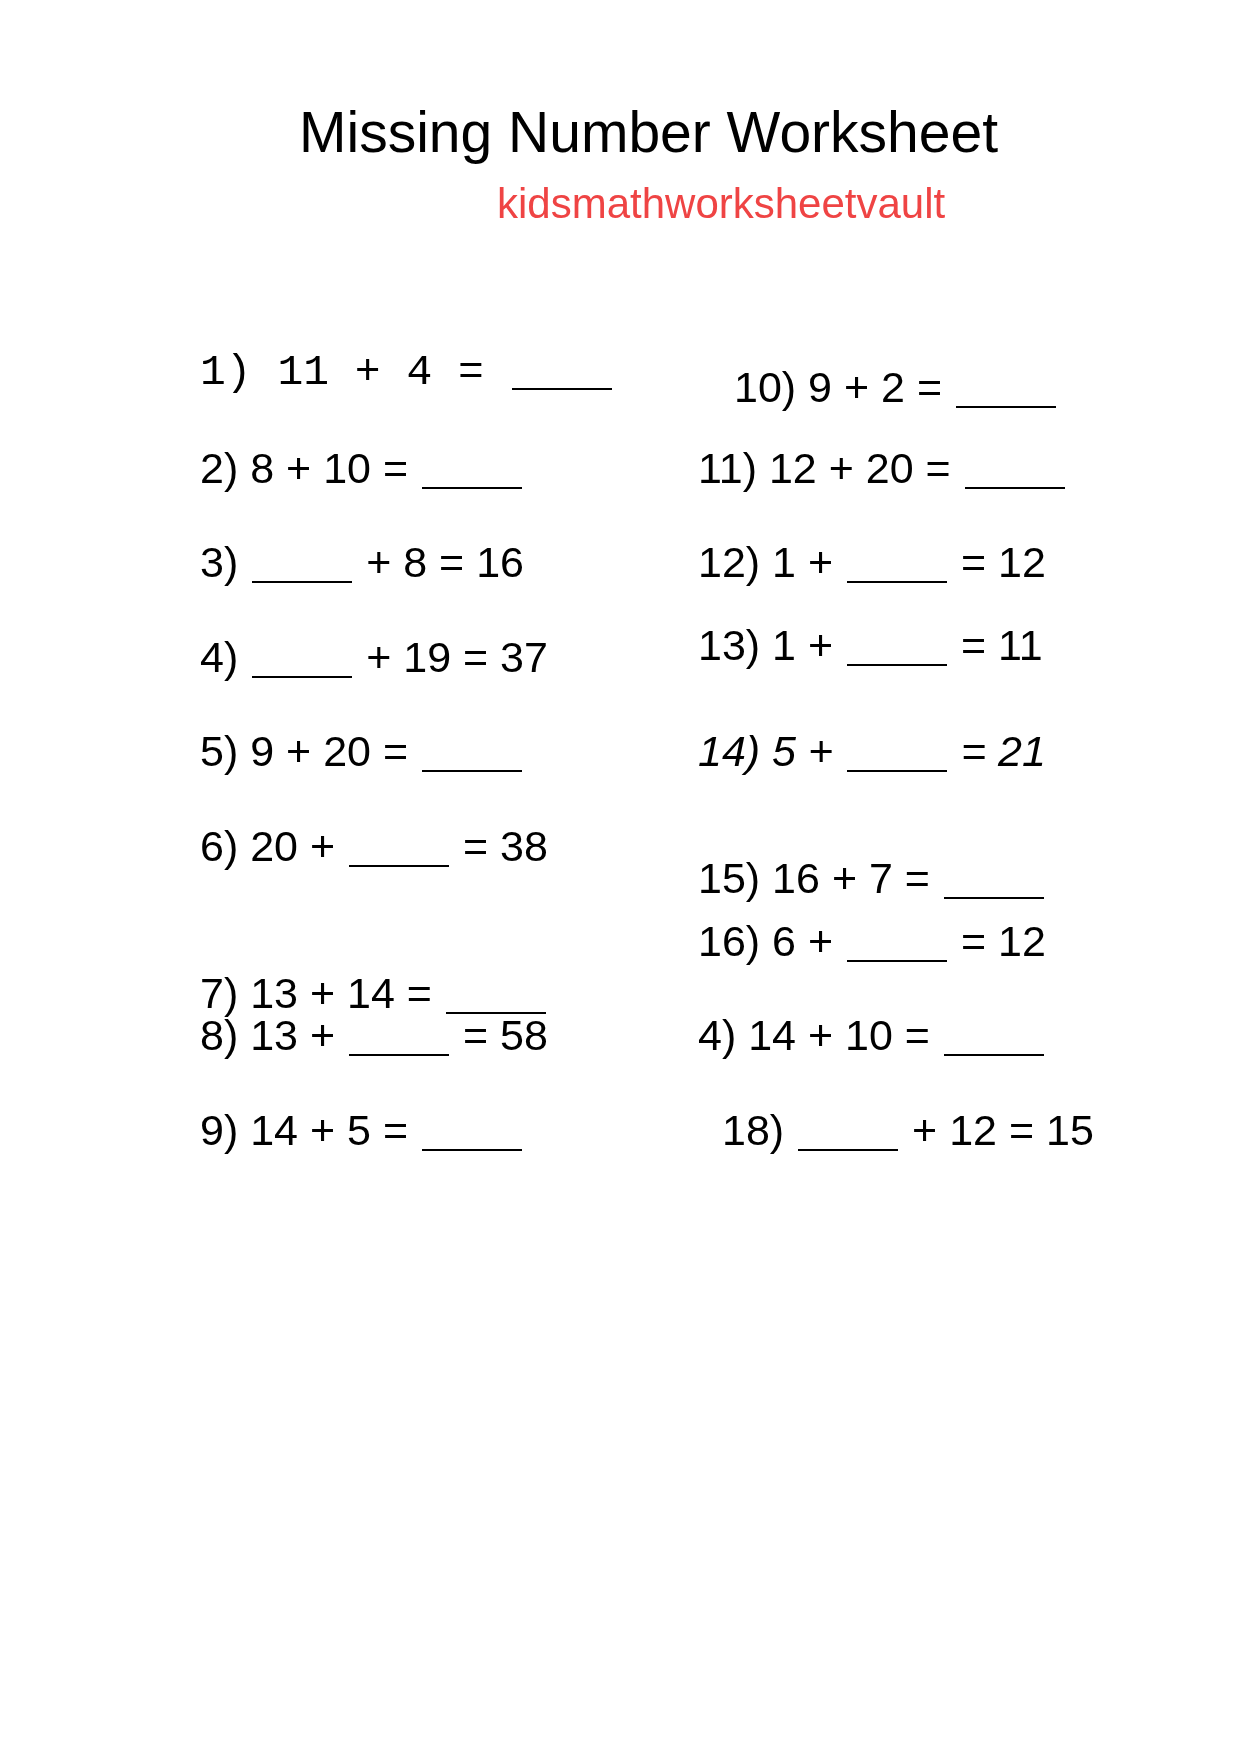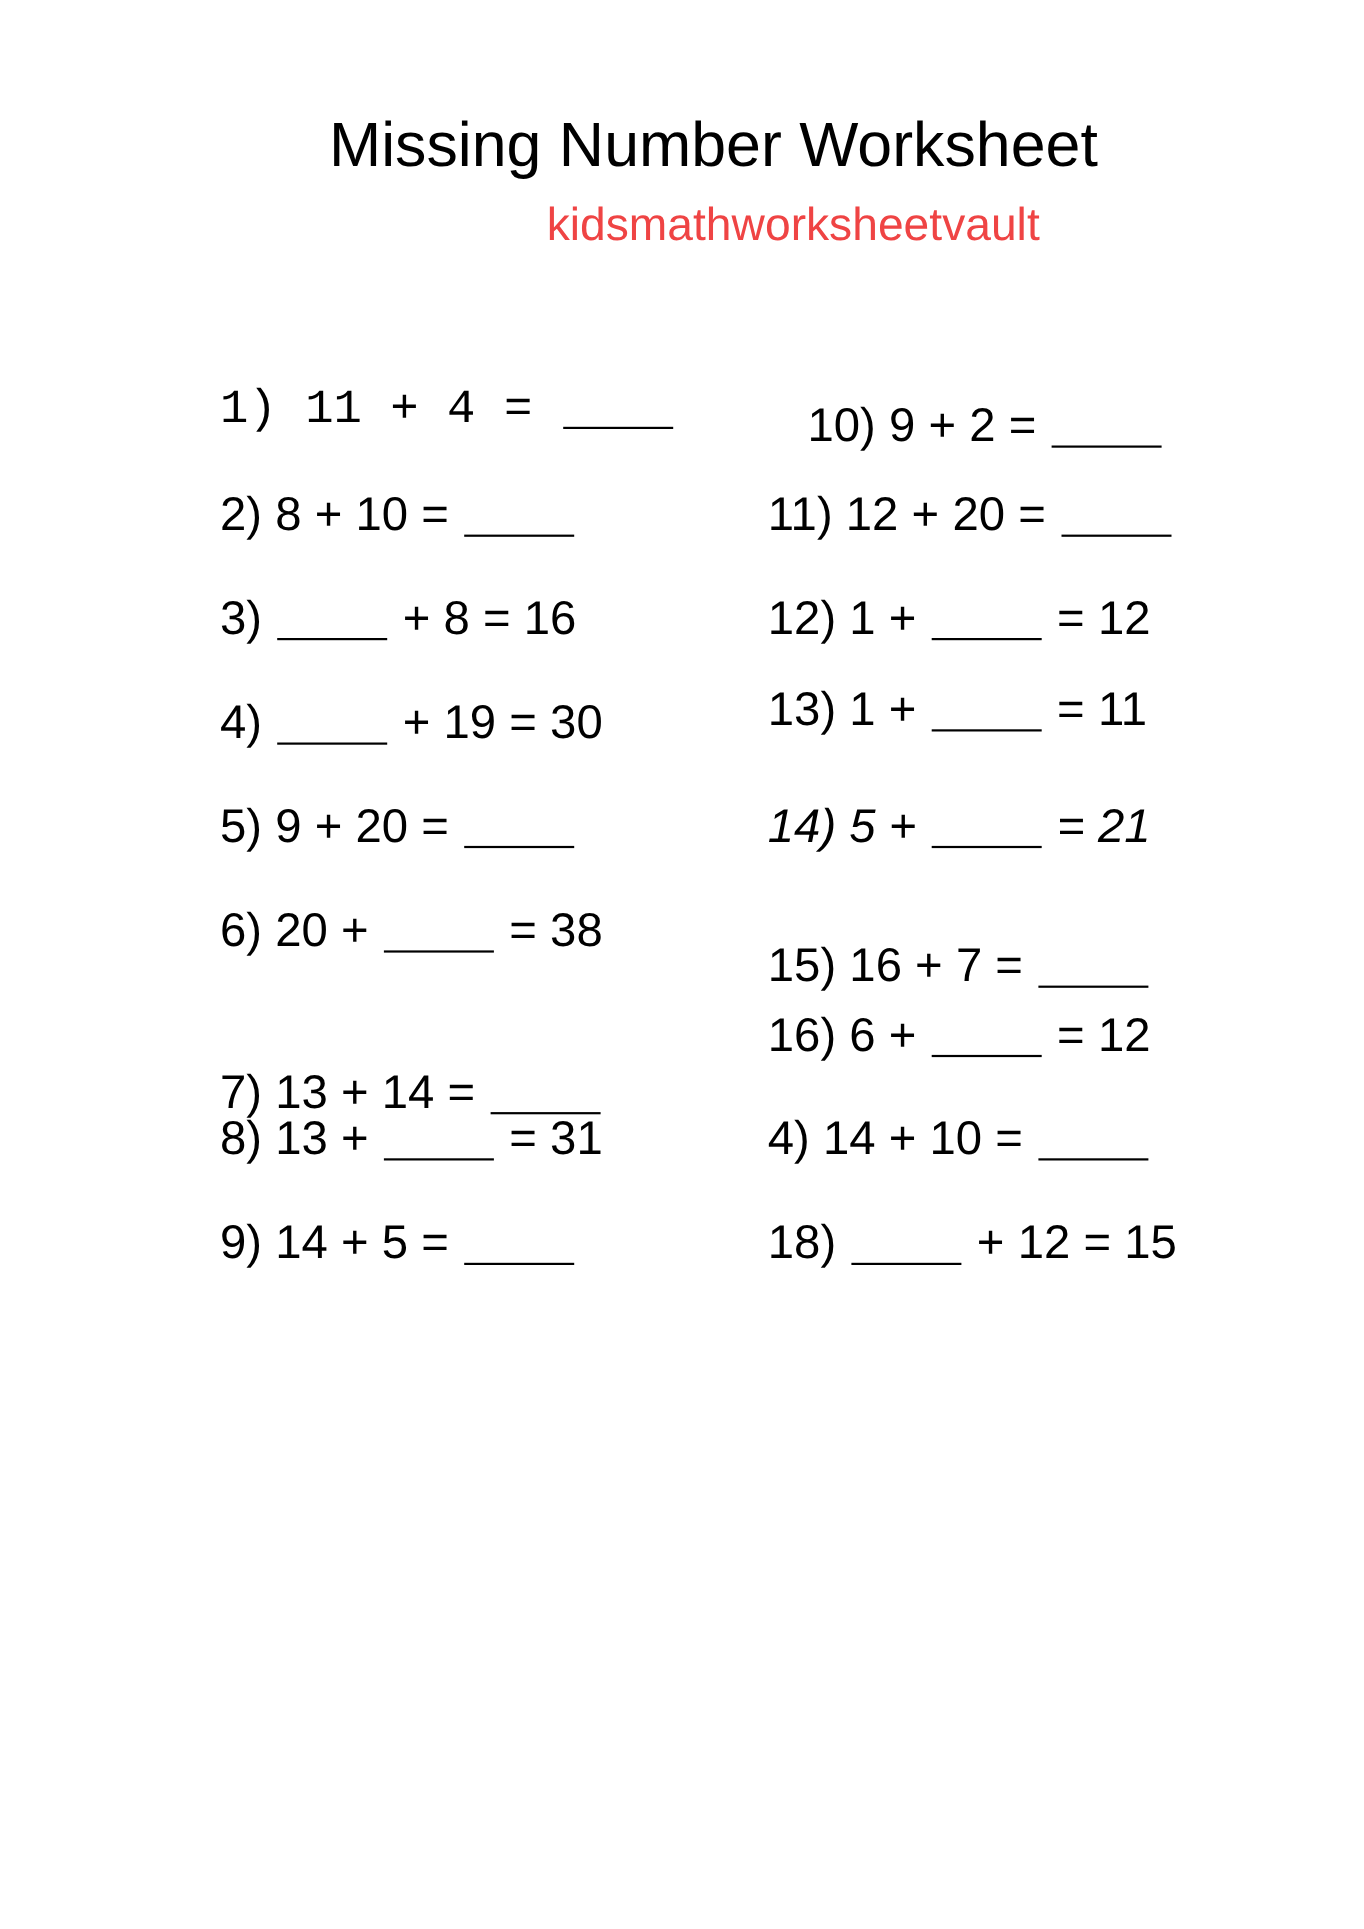--- a/index.html
+++ b/index.html
@@ -60,31 +60,31 @@
 <body>
 
 <div class="title">Missing Number Worksheet</div>
 <div class="subtitle">kidsmathworksheetvault</div>
 
 <div class="problems">
   <div class="col-left">
       <div class="problem" style="top: 347px; font-family: Liberation Mono, monospace;"><span>1)</span> <span>11</span> <span>+</span> <span>4</span> <span>=</span> <span class="blank"></span></div>
       <div class="problem" style="top: 441.6px;"><span>2)</span> <span>8</span> <span>+</span> <span>10</span> <span>=</span> <span class="blank"></span></div>
       <div class="problem" style="top: 536.2px;"><span>3)</span> <span class="blank"></span> <span>+</span> <span>8</span> <span>=</span> <span>16</span></div>
-      <div class="problem" style="top: 630.8px;"><span>4)</span> <span class="blank"></span> <span>+</span> <span>19</span> <span>=</span> <span>30</span></div>
+      <div class="problem" style="top: 630.8px;"><span>4)</span> <span class="blank"></span> <span>+</span> <span>19</span> <span>=</span> <span>37</span></div>
       <div class="problem" style="top: 725.4px;"><span>5)</span> <span>9</span> <span>+</span> <span>20</span> <span>=</span> <span class="blank"></span></div>
       <div class="problem" style="top: 820px;"><span>6)</span> <span>20</span> <span>+</span> <span class="blank"></span> <span>=</span> <span>38</span></div>
       <div class="problem" style="top: 967px;"><span>7)</span> <span>13</span> <span>+</span> <span>14</span> <span>=</span> <span class="blank"></span></div>
-      <div class="problem" style="top: 1009.2px;"><span>8)</span> <span>13</span> <span>+</span> <span class="blank"></span> <span>=</span> <span>31</span></div>
+      <div class="problem" style="top: 1009.2px;"><span>8)</span> <span>13</span> <span>+</span> <span class="blank"></span> <span>=</span> <span>58</span></div>
       <div class="problem" style="top: 1103.8px;"><span>9)</span> <span>14</span> <span>+</span> <span>5</span> <span>=</span> <span class="blank"></span></div>
     </div>
   <div class="col-right">
       <div class="problem" style="top: 361px; margin-left: 36px;"><span>10)</span> <span>9</span> <span>+</span> <span>2</span> <span>=</span> <span class="blank"></span></div>
       <div class="problem" style="top: 441.6px;"><span>11)</span> <span>12</span> <span>+</span> <span>20</span> <span>=</span> <span class="blank"></span></div>
       <div class="problem" style="top: 536.2px;"><span>12)</span> <span>1</span> <span>+</span> <span class="blank"></span> <span>=</span> <span>12</span></div>
       <div class="problem" style="top: 619px;"><span>13)</span> <span>1</span> <span>+</span> <span class="blank"></span> <span>=</span> <span>11</span></div>
       <div class="problem" style="top: 725.4px; font-style: italic;"><span>14)</span> <span>5</span> <span>+</span> <span class="blank"></span> <span>=</span> <span>21</span></div>
       <div class="problem" style="top: 852px;"><span>15)</span> <span>16</span> <span>+</span> <span>7</span> <span>=</span> <span class="blank"></span></div>
       <div class="problem" style="top: 914.6px;"><span>16)</span> <span>6</span> <span>+</span> <span class="blank"></span> <span>=</span> <span>12</span></div>
       <div class="problem" style="top: 1009.2px;"><span>4)</span> <span>14</span> <span>+</span> <span>10</span> <span>=</span> <span class="blank"></span></div>
-      <div class="problem" style="top: 1103.8px;"><span>18)</span> <span class="blank"></span> <span>+</span> <span>12</span> <span>=</span> <span>15</span></div>
+      <div class="problem" style="top: 1103.8px; margin-left: 24px;"><span>18)</span> <span class="blank"></span> <span>+</span> <span>12</span> <span>=</span> <span>15</span></div>
     </div>
 </div>
 
 </body></html>

